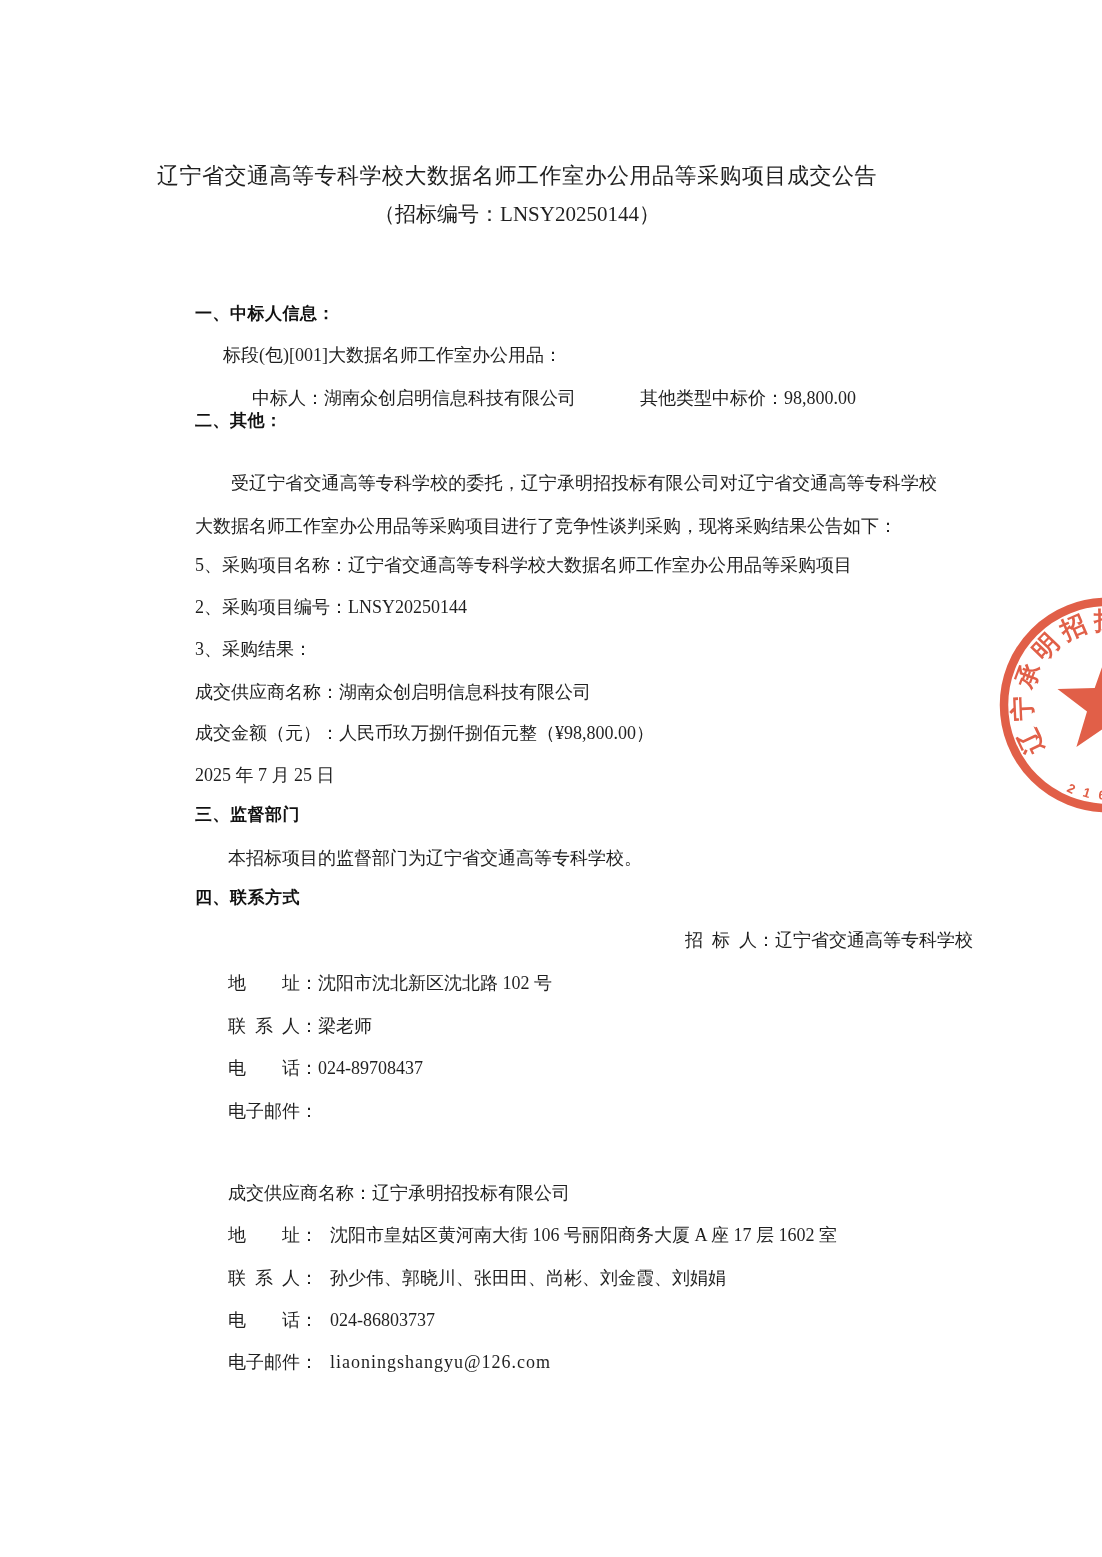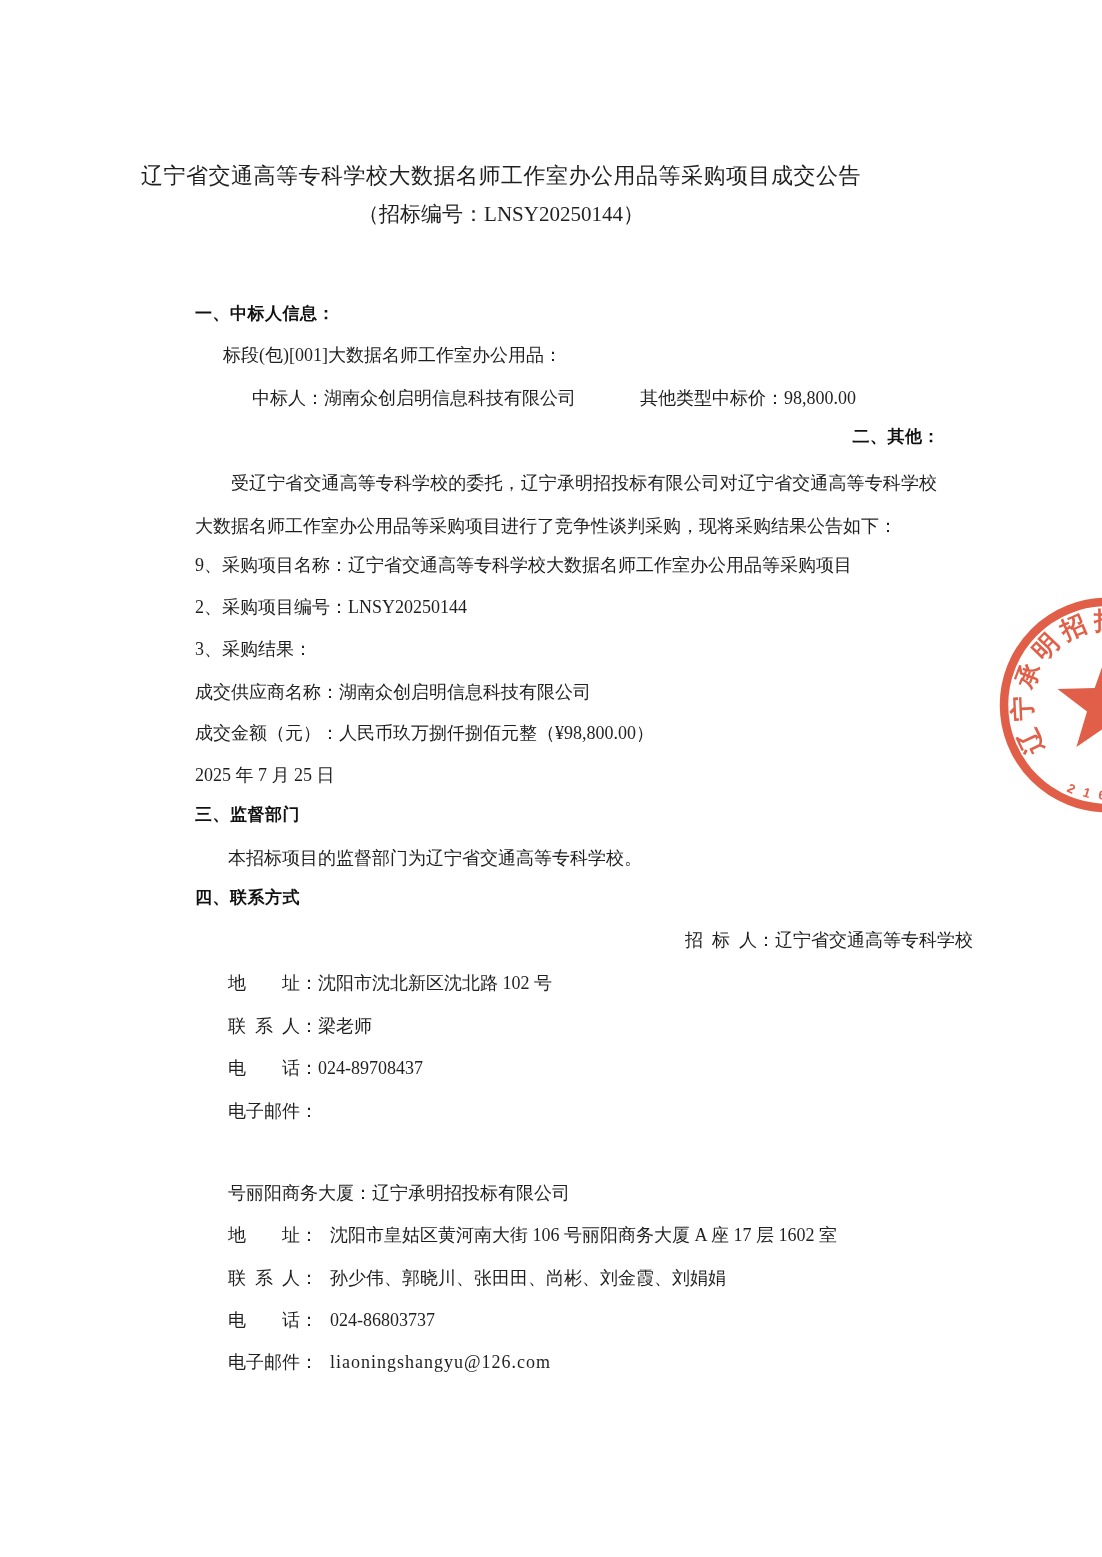--- a/index.html
+++ b/index.html
@@ -5,21 +5,21 @@
   html,body{margin:0;padding:0;background:#e8e8e8;}
   .page{
     position:relative;
     width:1102px;height:1557px;
     margin:0 auto;
     background:#ffffff;
     overflow:hidden;
     font-family:"Liberation Serif","DejaVu Serif",serif;
     color:#1f1f1f;
   }
-  .titleblock{position:absolute;left:0;width:1002px;text-align:center;}
+  .titleblock{position:absolute;left:16px;width:1002px;text-align:center;}
   .doc-title{top:162px;font-size:22px;line-height:28px;letter-spacing:.5px;}
   .doc-subtitle{top:200px;font-size:21px;line-height:28px;}
   .content{position:absolute;left:195px;top:0;width:745px;}
   .line{position:absolute;left:0;width:745px;font-size:18px;line-height:26px;white-space:nowrap;}
   .heading{
     font-family:"Liberation Sans","DejaVu Sans",sans-serif;
     font-weight:bold;font-size:17px;color:#111;
     letter-spacing:.5px;
   }
   .indent-1{padding-left:28px;}
@@ -52,23 +52,23 @@
 
   <div class="content">
 
     <div class="line heading" style="top:301px;">一、中标人信息：</div>
     <div class="line indent-1" style="top:342px;">标段(包)[001]大数据名师工作室办公用品：</div>
     <div class="line indent-3" style="top:385px;">
       <span>中标人：湖南众创启明信息科技有限公司</span>
       <span class="price">其他类型中标价：98,800.00</span>
     </div>
 
-    <div class="line heading" style="top:424px;text-align:right;">二、其他：</div>
+    <div class="line heading" style="top:408px;">二、其他：</div>
     <div class="para" style="top:462px;">受辽宁省交通高等专科学校的委托，辽宁承明招投标有限公司对辽宁省交通高等专科学校大数据名师工作室办公用品等采购项目进行了竞争性谈判采购，现将采购结果公告如下：</div>
-    <div class="line" style="top:552px;">9、采购项目名称：辽宁省交通高等专科学校大数据名师工作室办公用品等采购项目</div>
+    <div class="line" style="top:552px;">5、采购项目名称：辽宁省交通高等专科学校大数据名师工作室办公用品等采购项目</div>
     <div class="line" style="top:594px;">2、采购项目编号：LNSY20250144</div>
     <div class="line" style="top:636px;">3、采购结果：</div>
     <div class="line" style="top:679px;">成交供应商名称：湖南众创启明信息科技有限公司</div>
     <div class="line" style="top:720px;">成交金额（元）：人民币玖万捌仟捌佰元整（¥98,800.00）</div>
     <div class="line" style="top:762px;">2025 年 7 月 25 日</div>
 
     <div class="line heading" style="top:802px;">三、监督部门</div>
     <div class="line indent-2" style="top:845px;">本招标项目的监督部门为辽宁省交通高等专科学校。</div>
 
     <div class="line heading" style="top:885px;">四、联系方式</div>
@@ -83,21 +83,21 @@
       <span class="label">联 系 人：</span><span class="value">梁老师</span>
     </div>
     <div class="line indent-2 row" style="top:1055px;">
       <span class="label">电　　话：</span><span class="value">024-89708437</span>
     </div>
     <div class="line indent-2 row" style="top:1098px;">
       <span class="label">电子邮件：</span><span class="value"></span>
     </div>
 
     <div class="line indent-2 row" style="top:1180px;">
-      <span class="label">号丽阳商务大厦：</span><span class="value">辽宁承明招投标有限公司</span>
+      <span class="label">成交供应商名称：</span><span class="value">辽宁承明招投标有限公司</span>
     </div>
     <div class="line indent-2 row agency-gap" style="top:1222px;">
       <span class="label">地　　址：</span><span class="value">沈阳市皇姑区黄河南大街 106 号丽阳商务大厦 A 座 17 层 1602 室</span>
     </div>
     <div class="line indent-2 row agency-gap" style="top:1265px;">
       <span class="label">联 系 人：</span><span class="value">孙少伟、郭晓川、张田田、尚彬、刘金霞、刘娟娟</span>
     </div>
     <div class="line indent-2 row agency-gap" style="top:1307px;">
       <span class="label">电　　话：</span><span class="value">024-86803737</span>
     </div>

